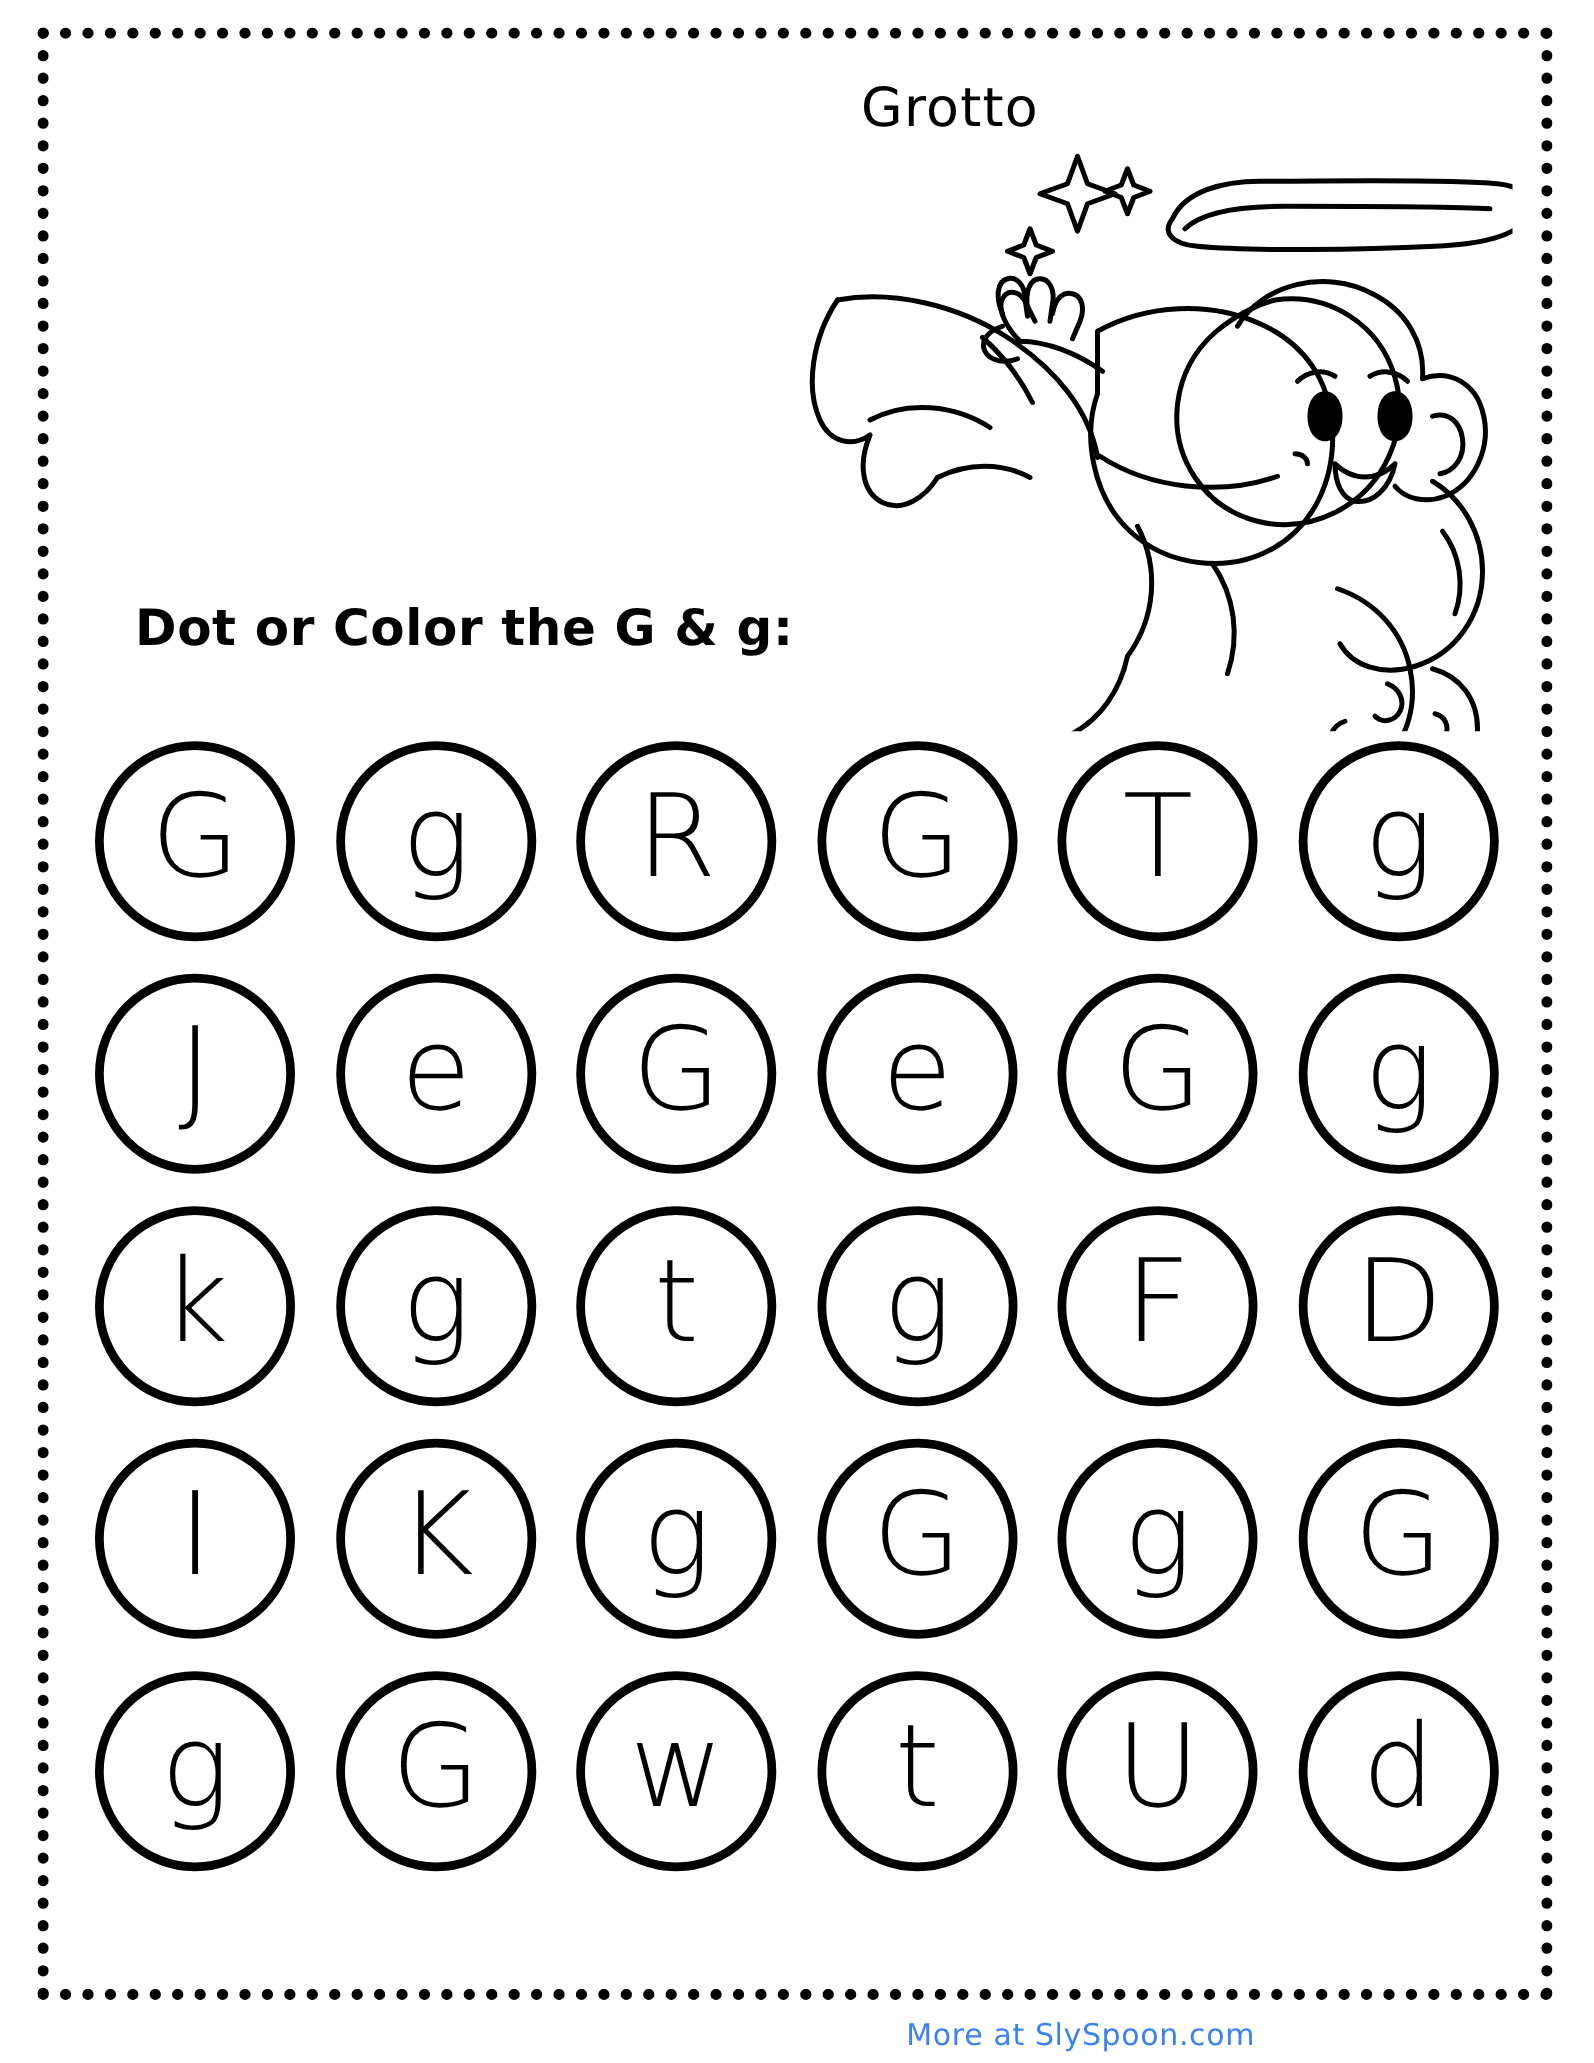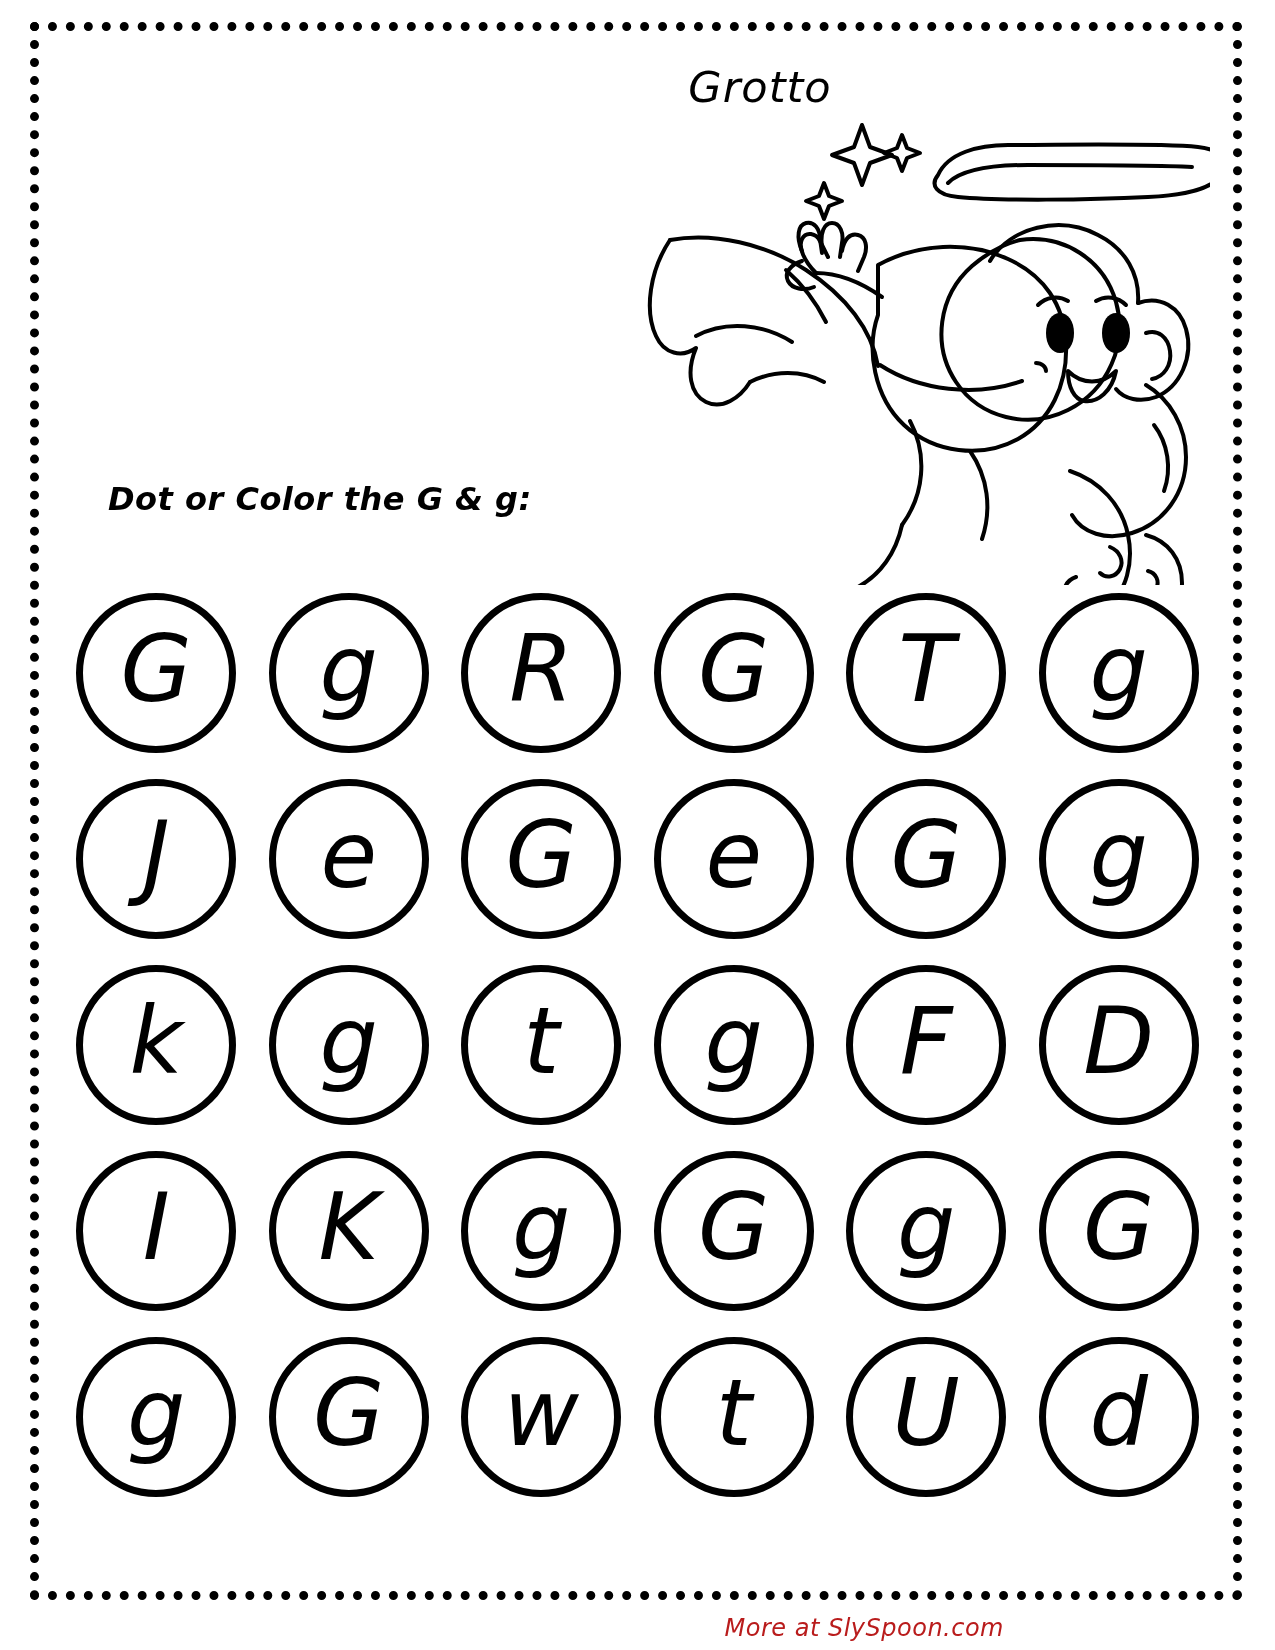--- a/index.html
+++ b/index.html
@@ -13,21 +13,20 @@
     font-family: "DejaVu Sans", sans-serif;
     color: #000000;
     overflow: hidden;
   }
 
   .page {
     position: relative;
     width: 1022px;
     height: 1650px;
     box-sizing: border-box;
-    font-style: italic;
   }
 
   
   .dotted-border {
     position: absolute;
     left: 30px;
     top: 22px;
     width: 1212px;
     height: 1578px;
     box-sizing: border-box;
@@ -70,21 +69,21 @@
     line-height: 265px;
     font-weight: 300;
     letter-spacing: -6px;
   }
 
   .instruction {
     position: absolute;
     left: 58px;
     top: 440px;
     font-family: "DejaVu Sans", sans-serif;
-    font-size: 32px;
+    font-size: 40px;
     font-weight: 600;
     letter-spacing: 0.5px;
   }
 
   
   .illustration {
     position: absolute;
     left: 500px;
     top: 25px;
     width: 660px;
@@ -124,21 +123,21 @@
     transform: translateY(-3px);
   }
 
   
   .footer {
     position: absolute;
     right: 18px;
     bottom: 8px;
     font-family: "DejaVu Sans", sans-serif;
     font-size: 24px;
-    color: #b91c1c;
+    color: #3b82f6;
     letter-spacing: 0.5px;
   }
 </style>
 </head>
 <body>
 
 <div class="page">
 
   <div class="dotted-border"></div>
 

